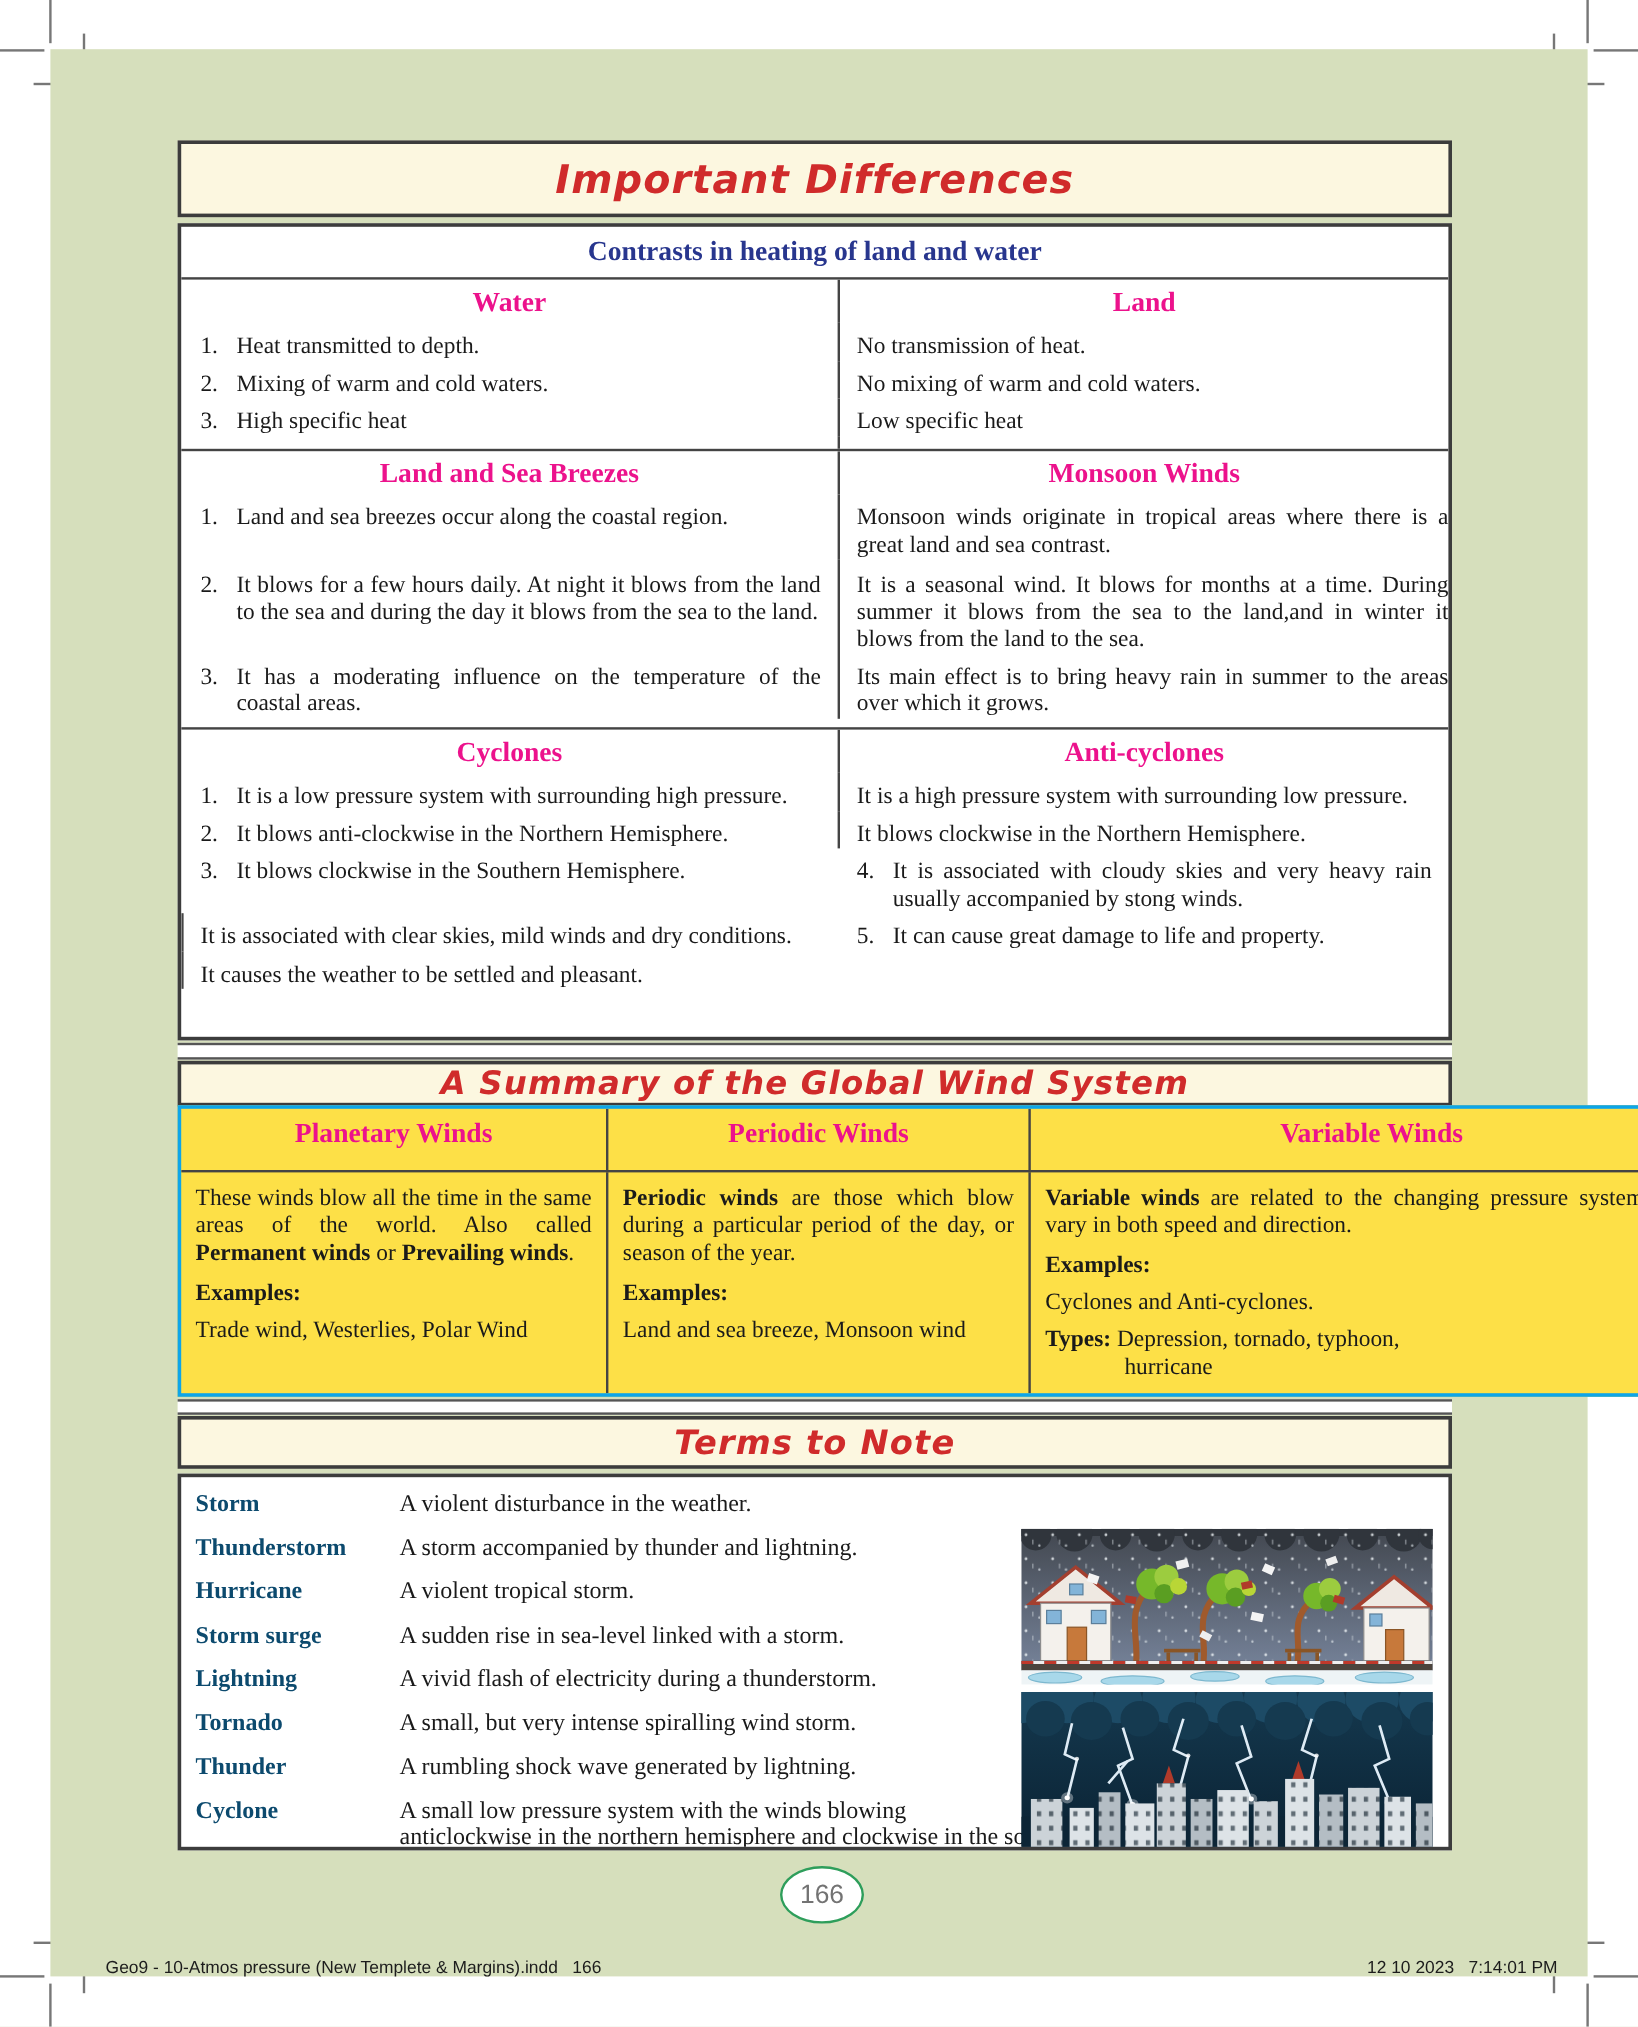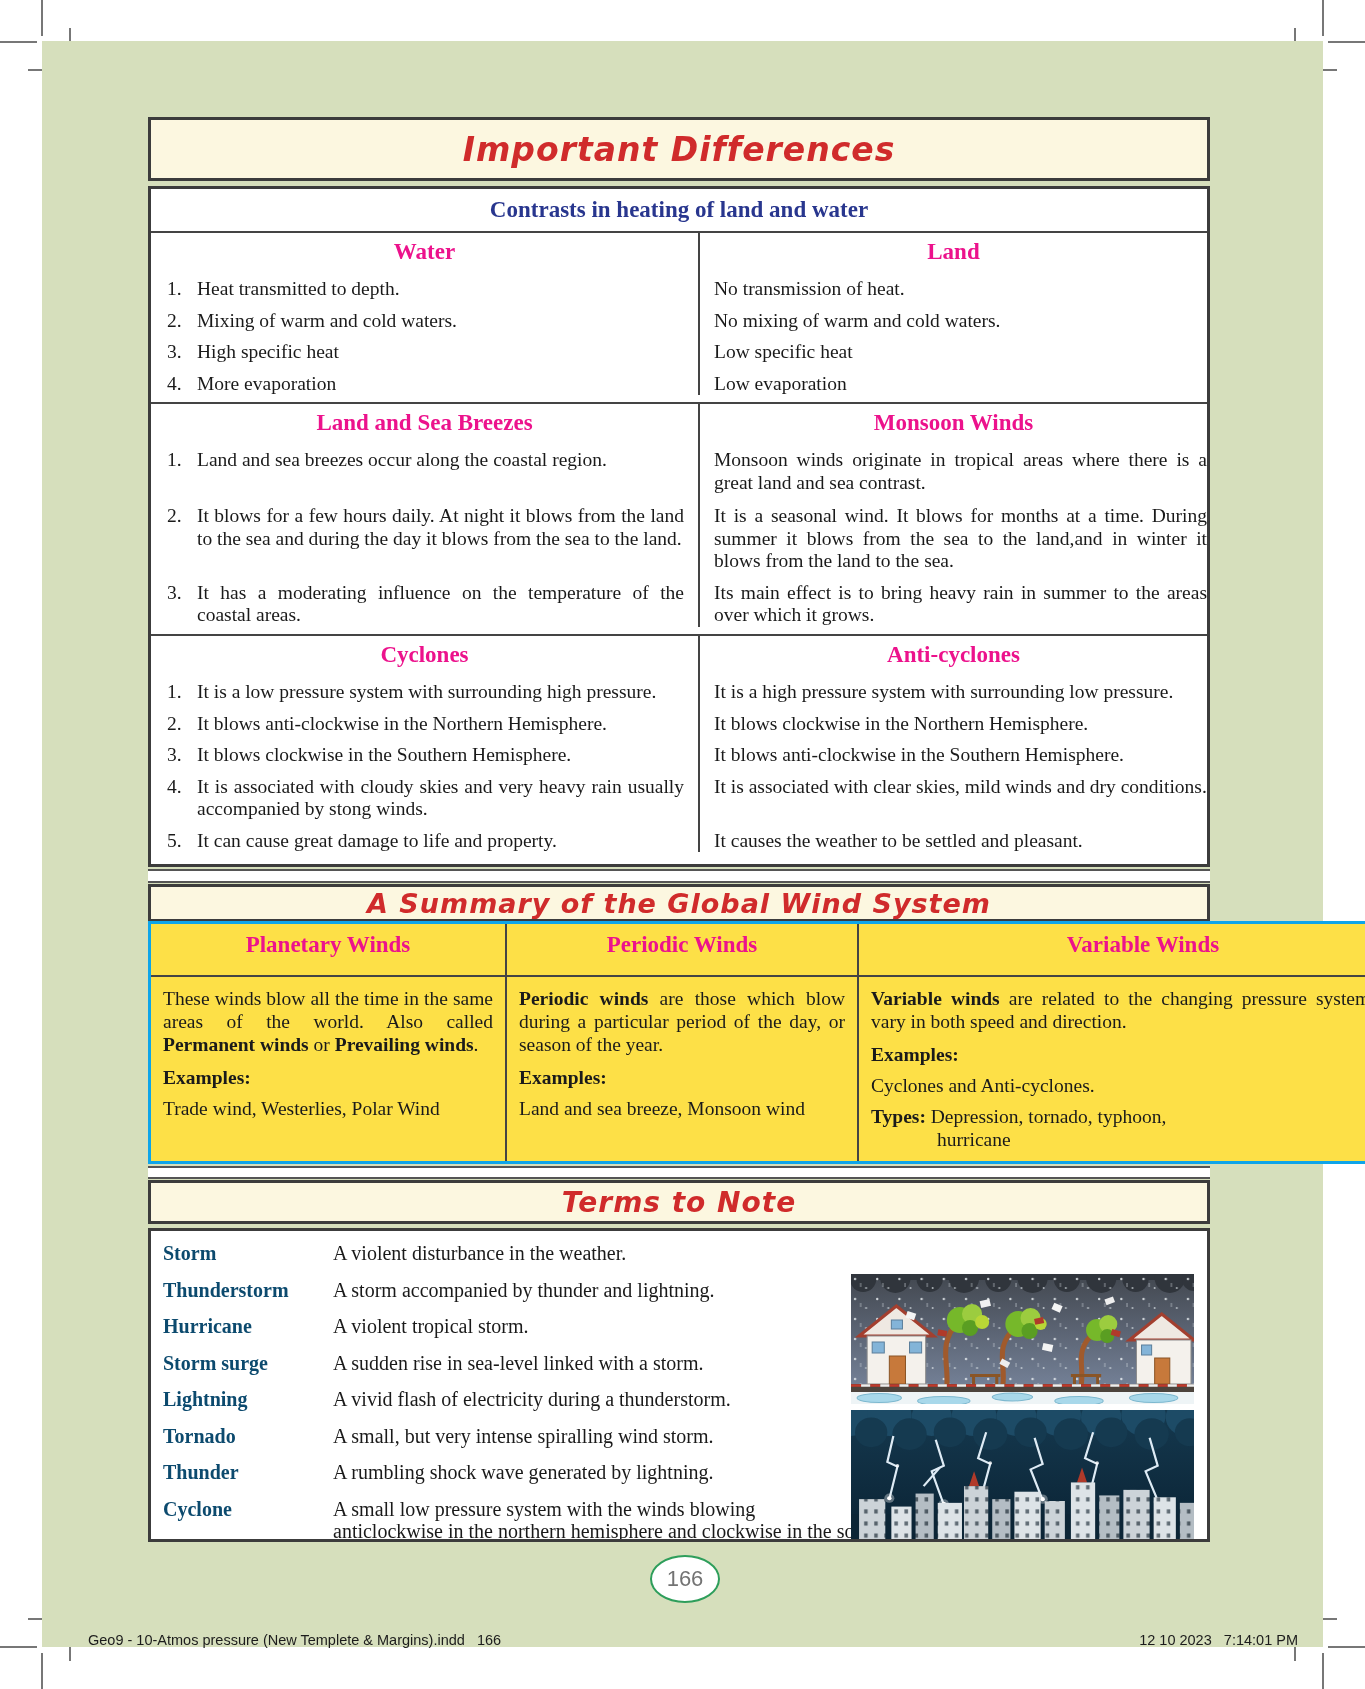--- a/index.html
+++ b/index.html
@@ -114,21 +114,21 @@
 
   <div class="band" style="top:76px;height:64px;">
     <span class="comic" style="font-size:33px;">Important Differences</span>
   </div>
 
   <div class="tbody-box" style="top:145px;height:681px;">
     <div class="contrast-row">
       <span>Contrasts in heating of land and water</span>
     </div>
 
-    <div class="sec" style="height:169px;">
+    <div class="sec" style="height:141px;">
       <div class="sec-h">Water</div>
       <div class="sec-h cell-r">Land</div>
 
       <div class="ni gap">
           <span class="nn"></span>
           <span>Heat transmitted to depth.</span>
         </div>
       <div class="cell-r">
           <p class="rp gap">No transmission of heat.</p>
         </div>
@@ -203,23 +203,20 @@
           <span class="nn"></span>
           <span>It blows anti-clockwise in the Northern Hemisphere.</span>
         </div>
       <div class="cell-r">
           <p class="rp gap">It blows clockwise in the Northern Hemisphere.</p>
         </div>
 
       <div class="ni gap">
           <span class="nn"></span>
           <span>It blows clockwise in the Southern Hemisphere.</span>
-        </div>
-      <div class="cell-r">
-          <p class="rp gap">It blows anti-clockwise in the Southern Hemisphere.</p>
         </div>
 
       <div class="ni gap">
           <span class="nn"></span>
           <span>It is associated with cloudy skies and very heavy rain usually accompanied by stong winds.</span>
         </div>
       <div class="cell-r">
           <p class="rp gap">It is associated with clear skies, mild winds and dry conditions.</p>
         </div>
 

